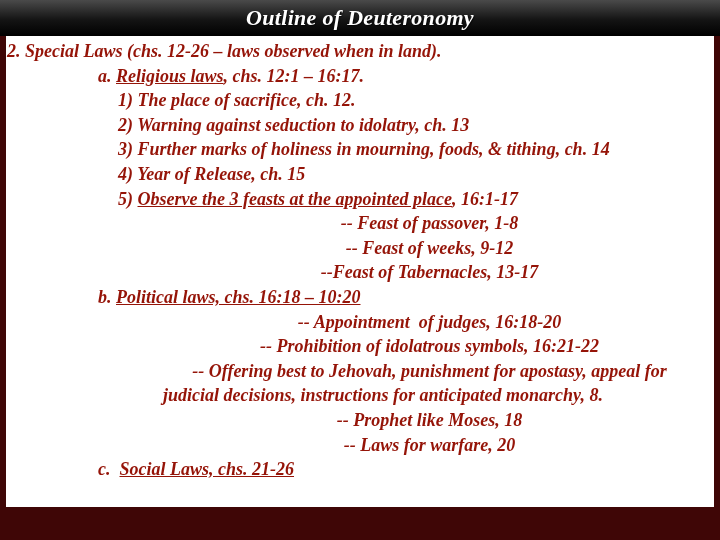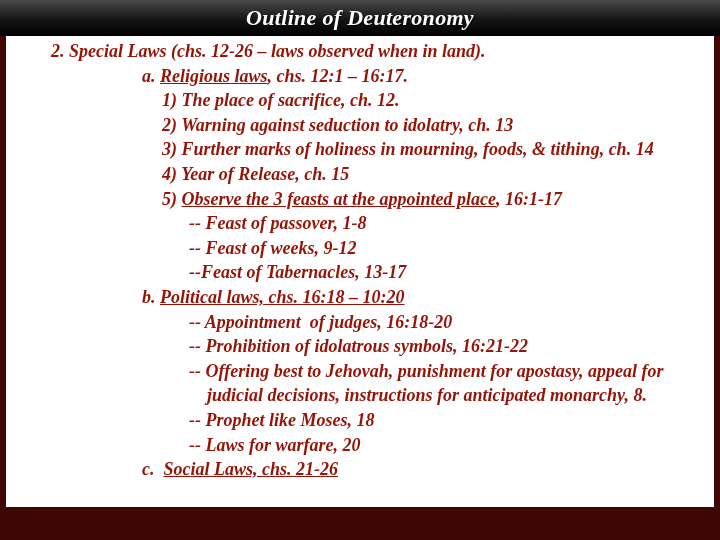--- a/index.html
+++ b/index.html
@@ -35,39 +35,38 @@
     letter-spacing:0.3px;
     text-shadow:1px 1px 1px rgba(0,0,0,0.6);
   }
   .content{
     position:absolute;top:36px;bottom:33px;left:0;right:0;
     background:var(--background);
     border-left:6px solid var(--frame);
     border-right:6px solid var(--frame);
     padding-top:3px;
     overflow:hidden;
-    padding-left:44px;
   }
   .bottom-bar{
     position:absolute;bottom:0;left:0;right:0;height:33px;
     background:var(--frame);
   }
   .outline{
     color:var(--body-text);
     font-style:italic;
     font-weight:bold;
     font-size:18px;
     line-height:24.6px;
   }
   .line{white-space:pre;}
   .line .u{text-decoration:underline;text-align:right;}
   .indent-0{margin-left:1px;}
   .indent-1{margin-left:92px;}
   .indent-2{margin-left:112px;}
-  .indent-3{margin-left:139px;}
+  .indent-3{margin-left:139px;text-align:center;}
   .indent-4{margin-left:157px;}
 </style>
 </head>
 <body>
 
 <div class="slide">
 
   <div class="title-bar">
     <h1 class="slide-title">Outline of Deuteronomy</h1>
   </div>

